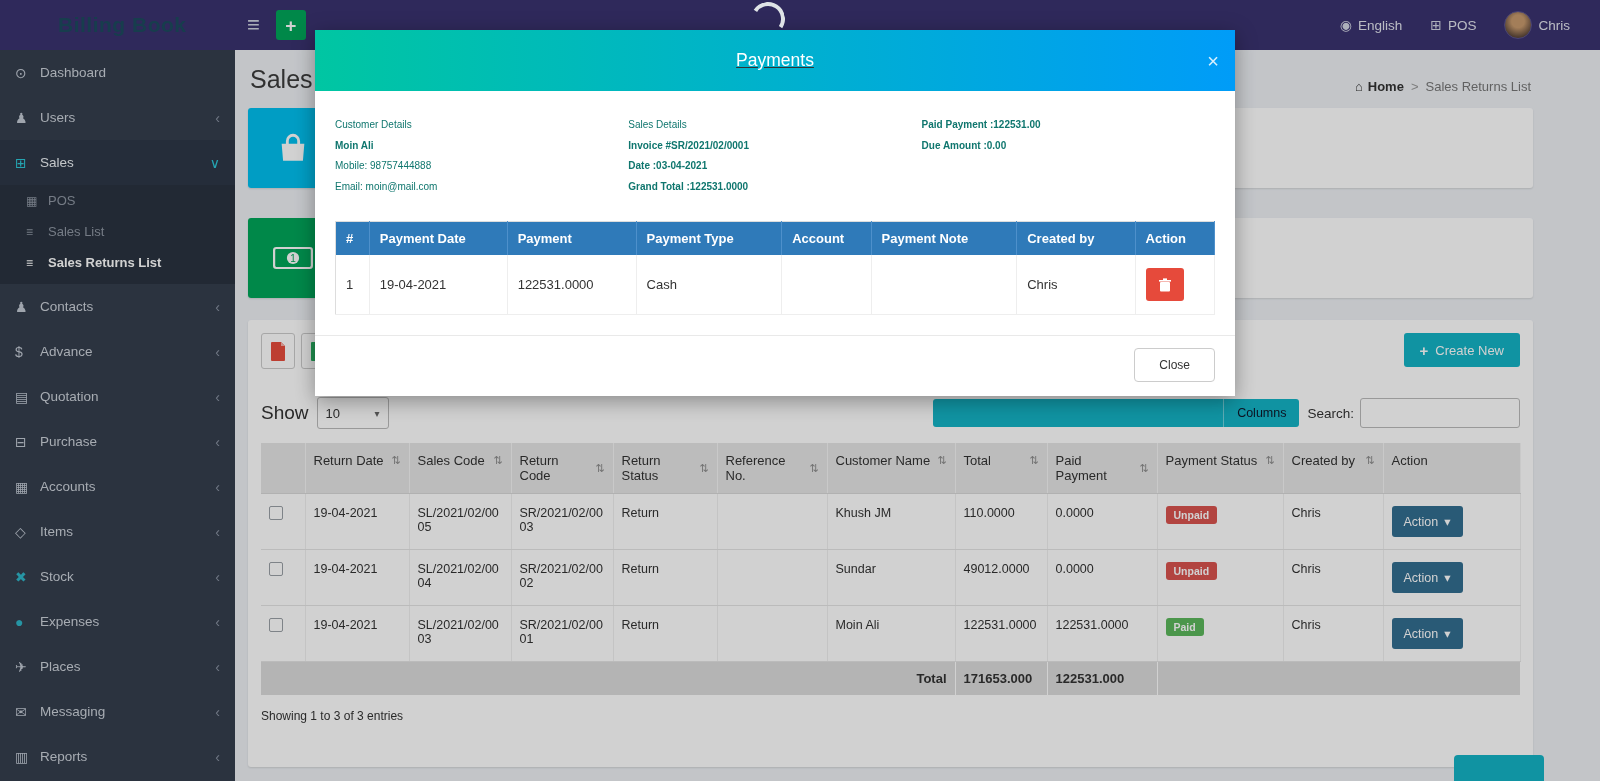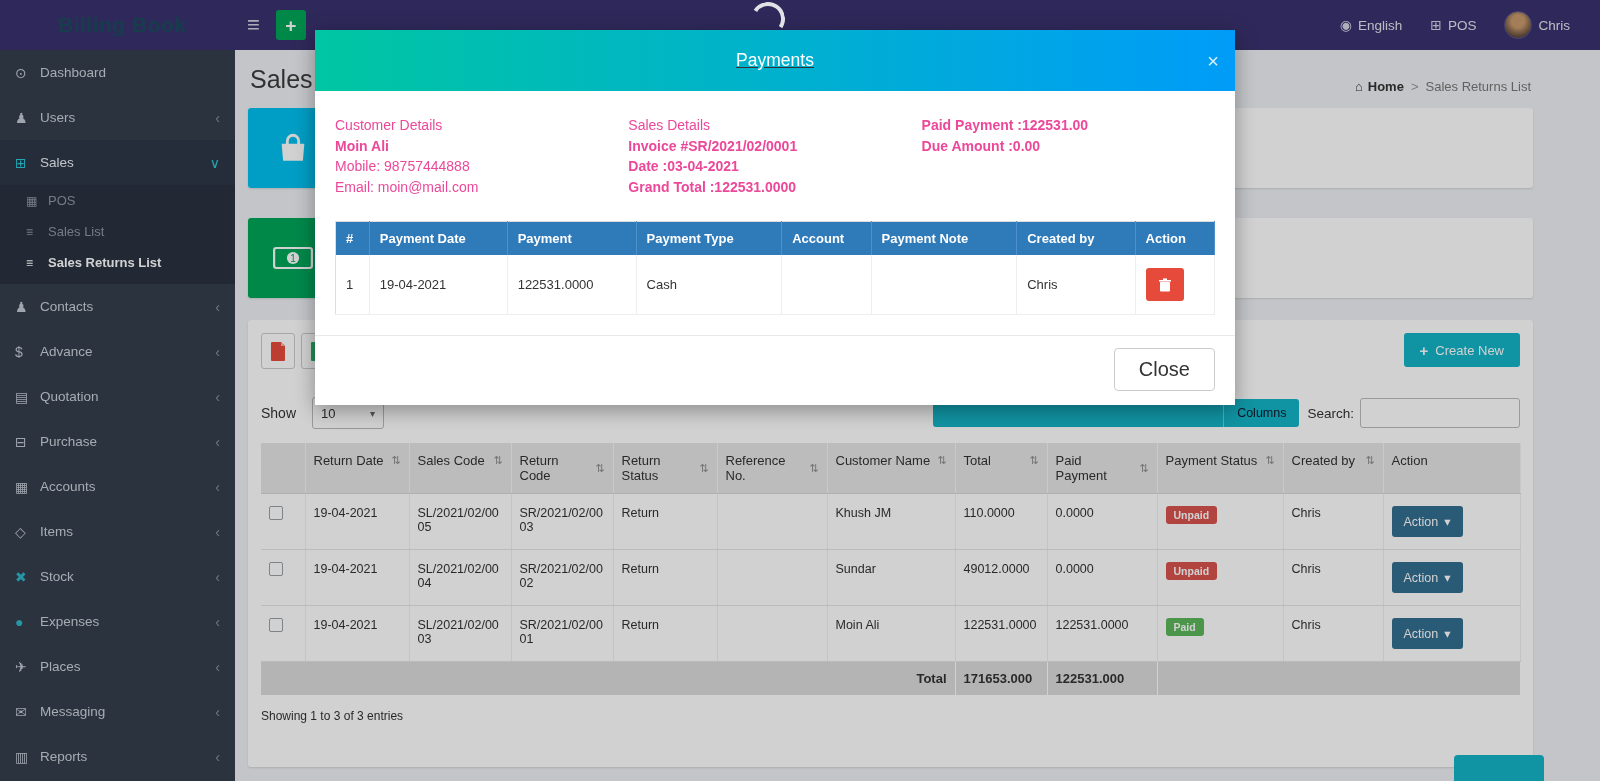--- a/index.html
+++ b/index.html
@@ -66,21 +66,21 @@
     padding: 13px; min-height: 447px; position: relative; }
   .panel-top { display: flex; align-items: flex-start; }
   .export-btn { width: 34px; height: 36px; border: 1px solid #ccc; border-radius: 3px;
     background: #fff; display: flex; align-items: center; justify-content: center; margin-right: 6px; }
   .create-btn { margin-left: auto; background: #14b4c6; color: #fff; border: none;
     border-radius: 3px; height: 34px; padding: 0 16px; font-size: 13px;
     display: flex; align-items: center; gap: 7px; }
   .create-btn .plus { font-weight: bold; font-size: 15px; }
 
   .controls { display: flex; align-items: center; margin-top: 28px; }
-  .show-label { font-size: 14px; margin-right: 16px; }
+  .show-label { font-size: 19px; margin-right: 8px; }
   .page-size { width: 72px; height: 32px; border: 1px solid #bbb; border-radius: 3px;
     background: #fff; display: flex; align-items: center; justify-content: space-between;
     padding: 0 8px; font-size: 13px; cursor: pointer; }
   .page-size .caret { color: #666; font-size: 10px; }
   .right-cluster { margin-left: auto; display: flex; align-items: center; }
   .btn-strip { width: 290px; height: 28px; background: #14b4c6; border-radius: 3px 0 0 3px; }
   .columns-btn { height: 28px; background: #14b4c6; color: #0f172a; border: none;
     border-left: 1px solid rgba(255,255,255,.4); border-radius: 0 3px 3px 0;
     padding: 0 13px; font-size: 12.5px; margin-right: 8px; }
   .search-label { font-size: 13.5px; margin-right: 6px; }
@@ -118,34 +118,34 @@
   .backdrop { position: fixed; inset: 0; background: rgba(0,0,0,.18); z-index: 40; }
   .modal { position: fixed; left: 315px; top: 30px; width: 920px; background: #fff;
     z-index: 50; box-shadow: 0 5px 20px rgba(0,0,0,.35); }
   .modal-header { height: 61px; background: linear-gradient(90deg, #00c6a2, #009cf8);
     display: flex; align-items: center; justify-content: center; position: relative; text-decoration: underline; }
   .modal-title { color: #fff; font-size: 17.5px; }
   .modal-close { position: absolute; right: 16px; top: 50%; transform: translateY(-50%);
     background: none; border: none; color: rgba(255,255,255,.85); font-size: 20px; }
   .modal-body { padding: 24px 20px 0; }
   .details-row { display: flex; }
-  .details-col { width: 33.33%; font-size: 14px; line-height: 20.5px; color: #ec4899; }
+  .details-col { width: 33.33%; font-size: 10px; line-height: 20.5px; color: #0f766e; }
   .bold { font-weight: bold; }
   .pay-table { width: 100%; border-collapse: collapse; margin-top: 24px;
     font-size: 13px; border: 1px solid #ddd; }
   .pay-table th { background: #2f7ab9; color: #fff; text-align: left; padding: 9px 10px;
     font-size: 13px; font-weight: bold; border-right: 1px solid #4e90cb; }
   .pay-table td { padding: 13px 10px; border-right: 1px solid #eee;
     border-bottom: 1px solid #eee; vertical-align: middle; }
   .del-btn { background: #e64a3b; border: none; border-radius: 3px; width: 38px;
     height: 33px; display: flex; align-items: center; justify-content: center; }
   .modal-footer { border-top: 1px solid #e9e9e9; margin-top: 20px; padding: 12px 20px 14px;
     display: flex; justify-content: flex-end; }
   .close-btn { background: #fff; border: 1px solid #ccc; border-radius: 4px;
-    padding: 9px 24px; font-size: 20px; color: #333; }
+    padding: 9px 24px; font-size: 12px; color: #333; }
 
   .spinner { position: fixed; left: 751px; top: 2px; width: 34px; height: 34px;
     border: 4px solid transparent; border-top-color: #dfe3e6; border-right-color: #dfe3e6;
     border-radius: 50%; transform: rotate(-12deg); z-index: 60; }
 </style>
 </head>
 <body>
 
 <header class="navbar">
   <div class="brand">Billing Book</div>

